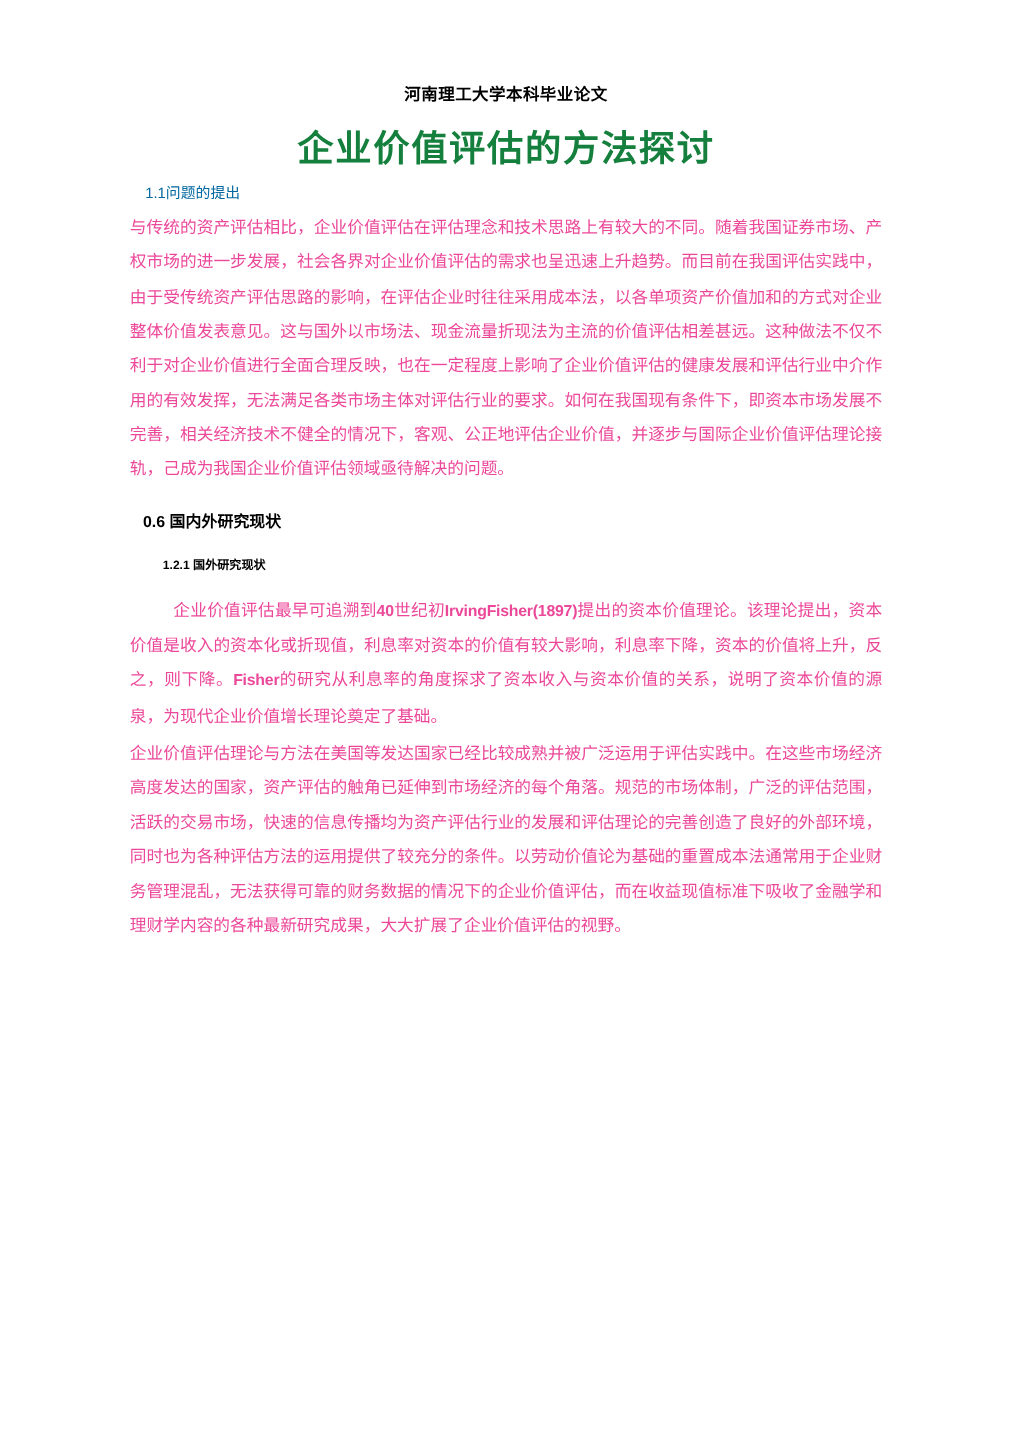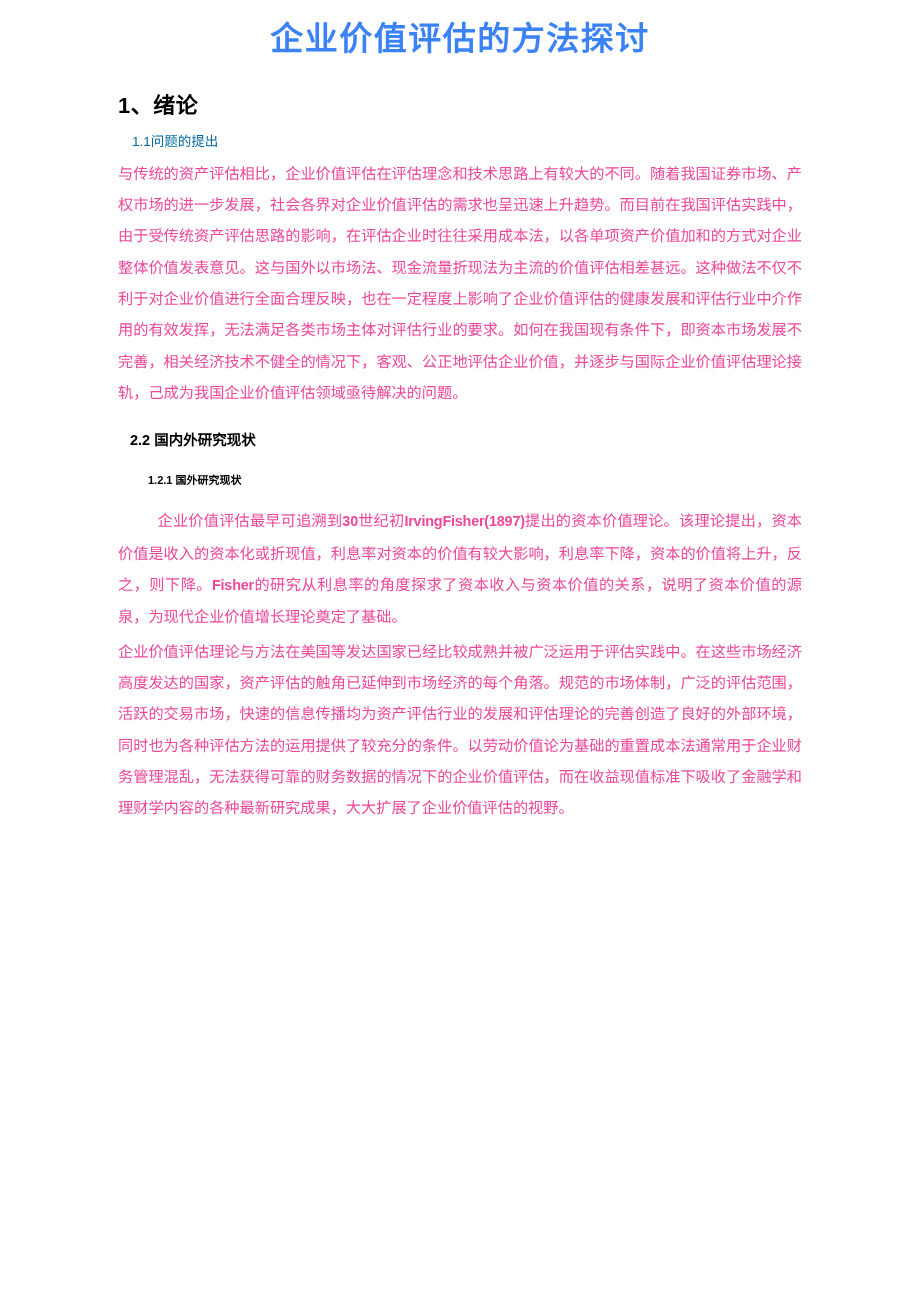--- a/index.html
+++ b/index.html
@@ -43,21 +43,21 @@
 
   
   .doc-title {
     margin: 0;
     padding-top: 18px;
     text-align: center;
     font-family: "Liberation Sans", "DejaVu Sans", sans-serif;
     font-size: 33px;
     font-weight: 700;
     letter-spacing: 1.5px;
-    color: #3b82f6;
+    color: #15803d;
     line-height: 1.25;
   }
 
   
   .h1 {
     margin: 0;
     padding-top: 32px;
     font-family: "Liberation Sans", "DejaVu Sans", sans-serif;
     font-size: 22px;
     font-weight: 700;
@@ -128,32 +128,32 @@
     font-size: 14.4px;
     letter-spacing: -0.2px;
   }
 </style>
 </head>
 <body>
 
 <div class="page">
   <div class="content">
 
+    <div class="doc-header">河南理工大学本科毕业论文</div>
 
     <h1 class="doc-title">企业价值评估的方法探讨</h1>
 
-    <h2 class="h1">1、绪论</h2>
 
     <h3 class="h2-sub">1.1问题的提出</h3>
 
     <p class="para para-lead">与传统的资产评估相比，企业价值评估在评估理念和技术思路上有较大的不同。随着我国证券市场、产权市场的进一步发展，社会各界对企业价值评估的需求也呈迅速上升趋势。而目前在我国评估实践中，由于受传统资产评估思路的影响，在评估企业时往往采用成本法，以各单项资产价值加和的方式对企业整体价值发表意见。这与国外以市场法、现金流量折现法为主流的价值评估相差甚远。这种做法不仅不利于对企业价值进行全面合理反映，也在一定程度上影响了企业价值评估的健康发展和评估行业中介作用的有效发挥，无法满足各类市场主体对评估行业的要求。如何在我国现有条件下，即资本市场发展不完善，相关经济技术不健全的情况下，客观、公正地评估企业价值，并逐步与国际企业价值评估理论接轨，己成为我国企业价值评估领域亟待解决的问题。</p>
 
-    <h3 class="h2">2.2  国内外研究现状</h3>
+    <h3 class="h2">0.6  国内外研究现状</h3>
 
     <h4 class="h3">1.2.1  国外研究现状</h4>
 
-    <p class="para para-indent"><span>企业价值评估最早可追溯到</span><span class="lat">30</span><span>世纪初</span><span class="lat">IrvingFisher(1897)</span><span>提出的资本价值理论。该理论提出，资本价值是收入的资本化或折现值，利息率对资本的价值有较大影响，利息率下降，资本的价值将上升，反之，则下降。</span><span class="lat">Fisher</span><span>的研究从利息率的角度探求了资本收入与资本价值的关系，说明了资本价值的源泉，为现代企业价值增长理论奠定了基础。</span></p>
+    <p class="para para-indent"><span>企业价值评估最早可追溯到</span><span class="lat">40</span><span>世纪初</span><span class="lat">IrvingFisher(1897)</span><span>提出的资本价值理论。该理论提出，资本价值是收入的资本化或折现值，利息率对资本的价值有较大影响，利息率下降，资本的价值将上升，反之，则下降。</span><span class="lat">Fisher</span><span>的研究从利息率的角度探求了资本收入与资本价值的关系，说明了资本价值的源泉，为现代企业价值增长理论奠定了基础。</span></p>
 
     <p class="para para-gap">企业价值评估理论与方法在美国等发达国家已经比较成熟并被广泛运用于评估实践中。在这些市场经济高度发达的国家，资产评估的触角已延伸到市场经济的每个角落。规范的市场体制，广泛的评估范围，活跃的交易市场，快速的信息传播均为资产评估行业的发展和评估理论的完善创造了良好的外部环境，同时也为各种评估方法的运用提供了较充分的条件。以劳动价值论为基础的重置成本法通常用于企业财务管理混乱，无法获得可靠的财务数据的情况下的企业价值评估，而在收益现值标准下吸收了金融学和理财学内容的各种最新研究成果，大大扩展了企业价值评估的视野。</p>
 
 
   </div>
 </div>
 
 </body></html>

